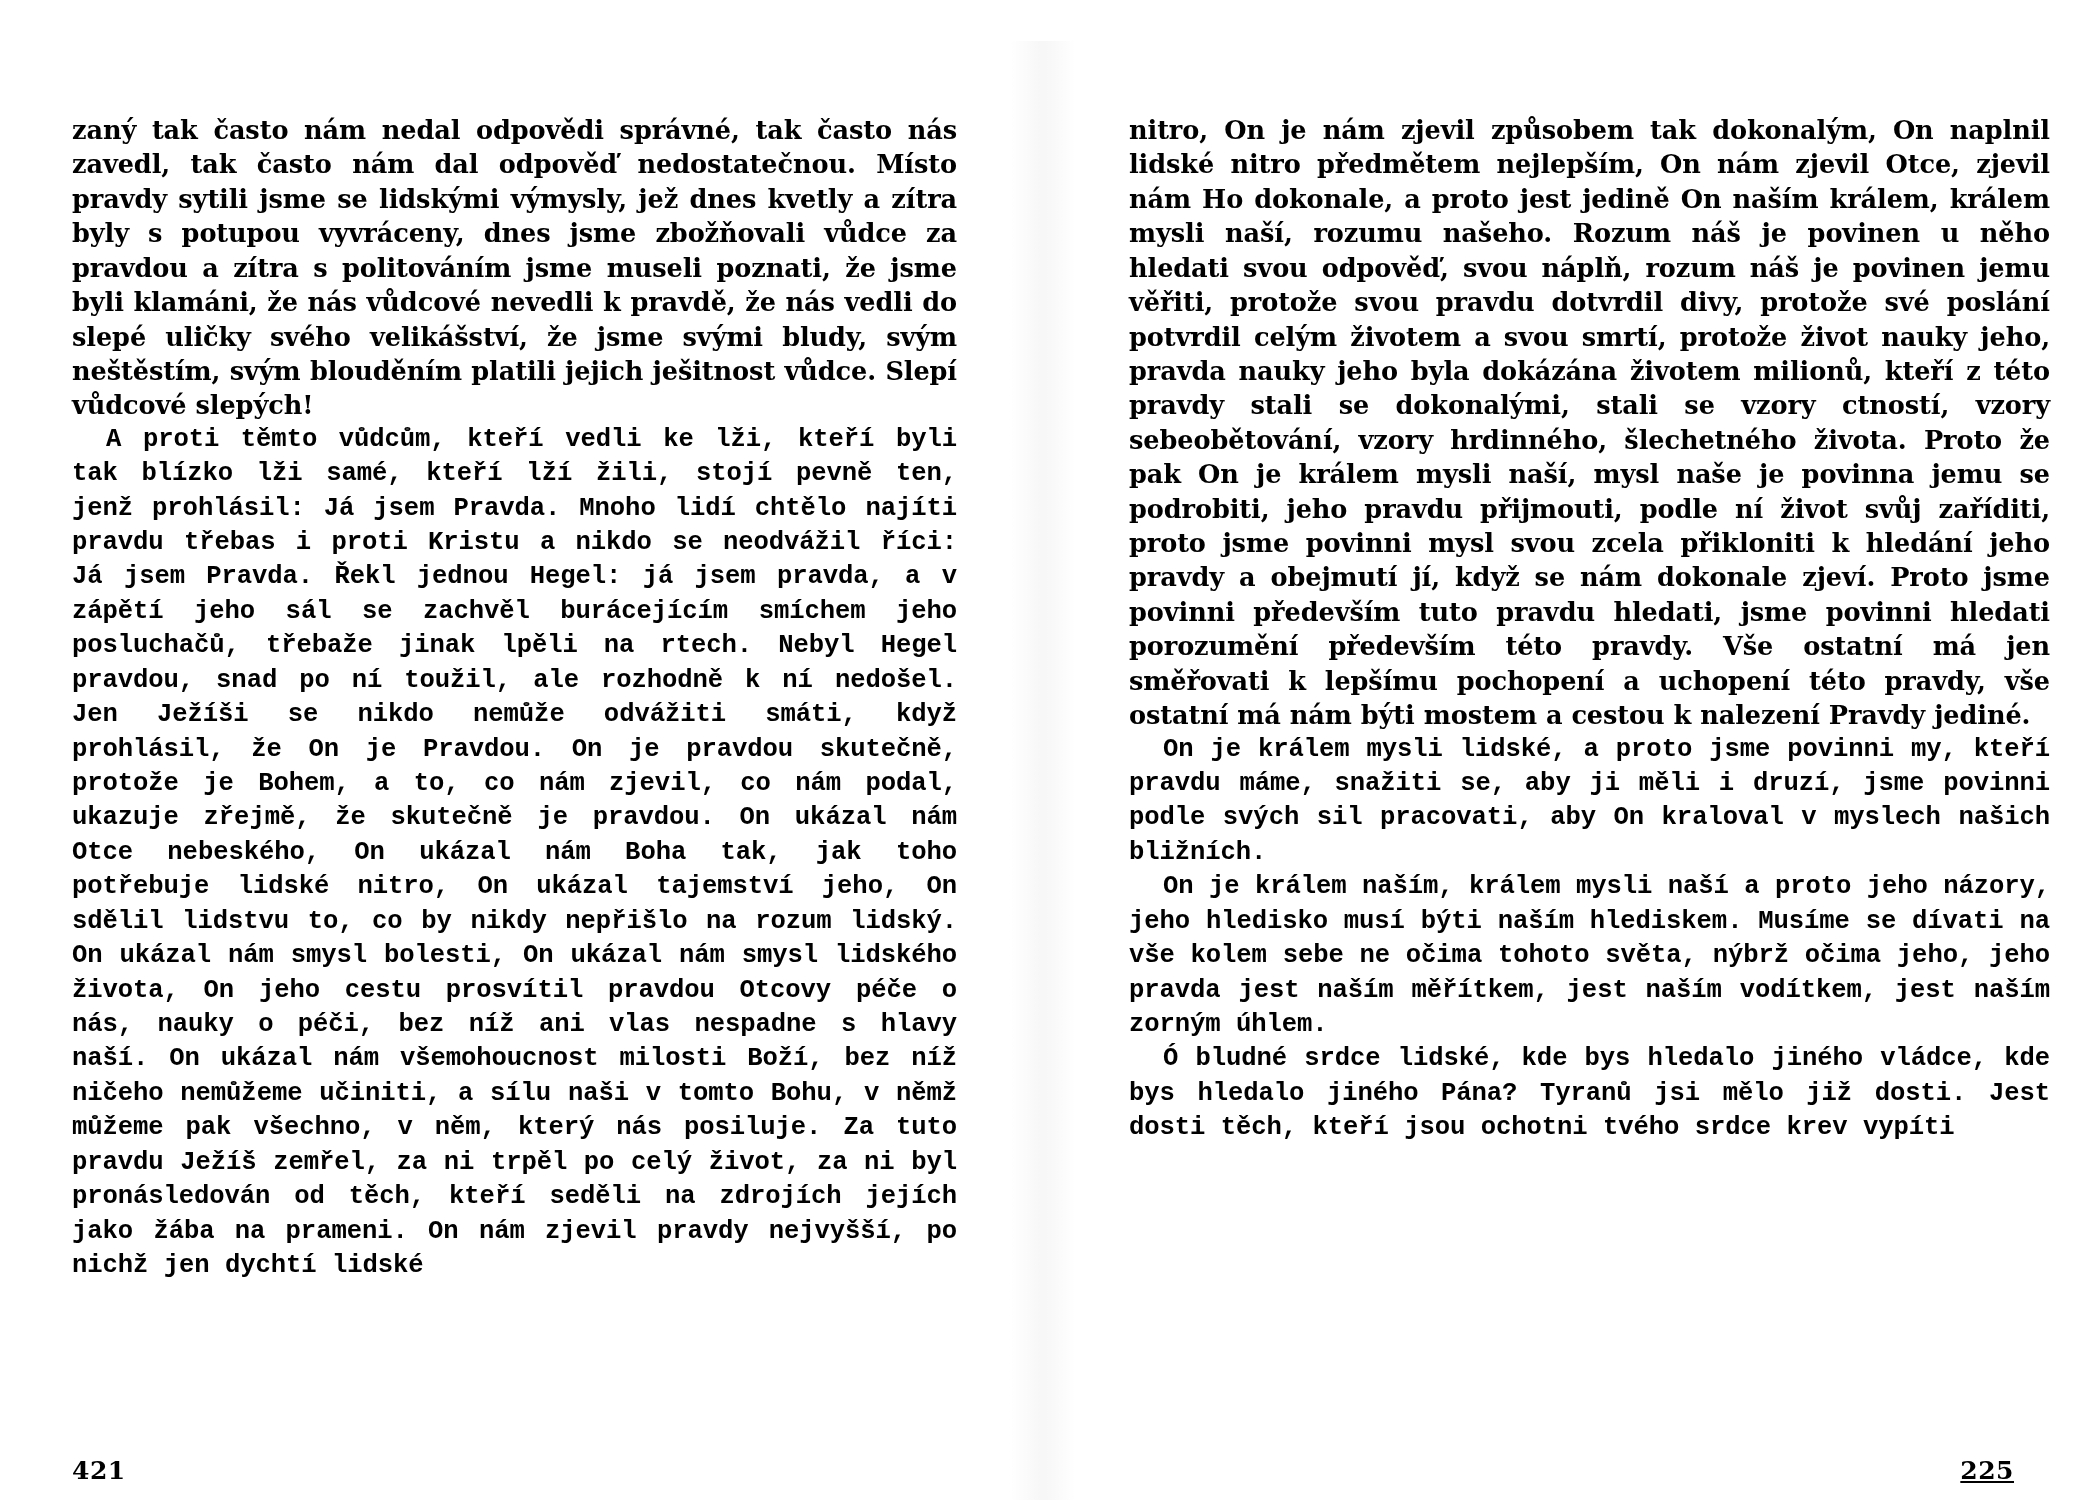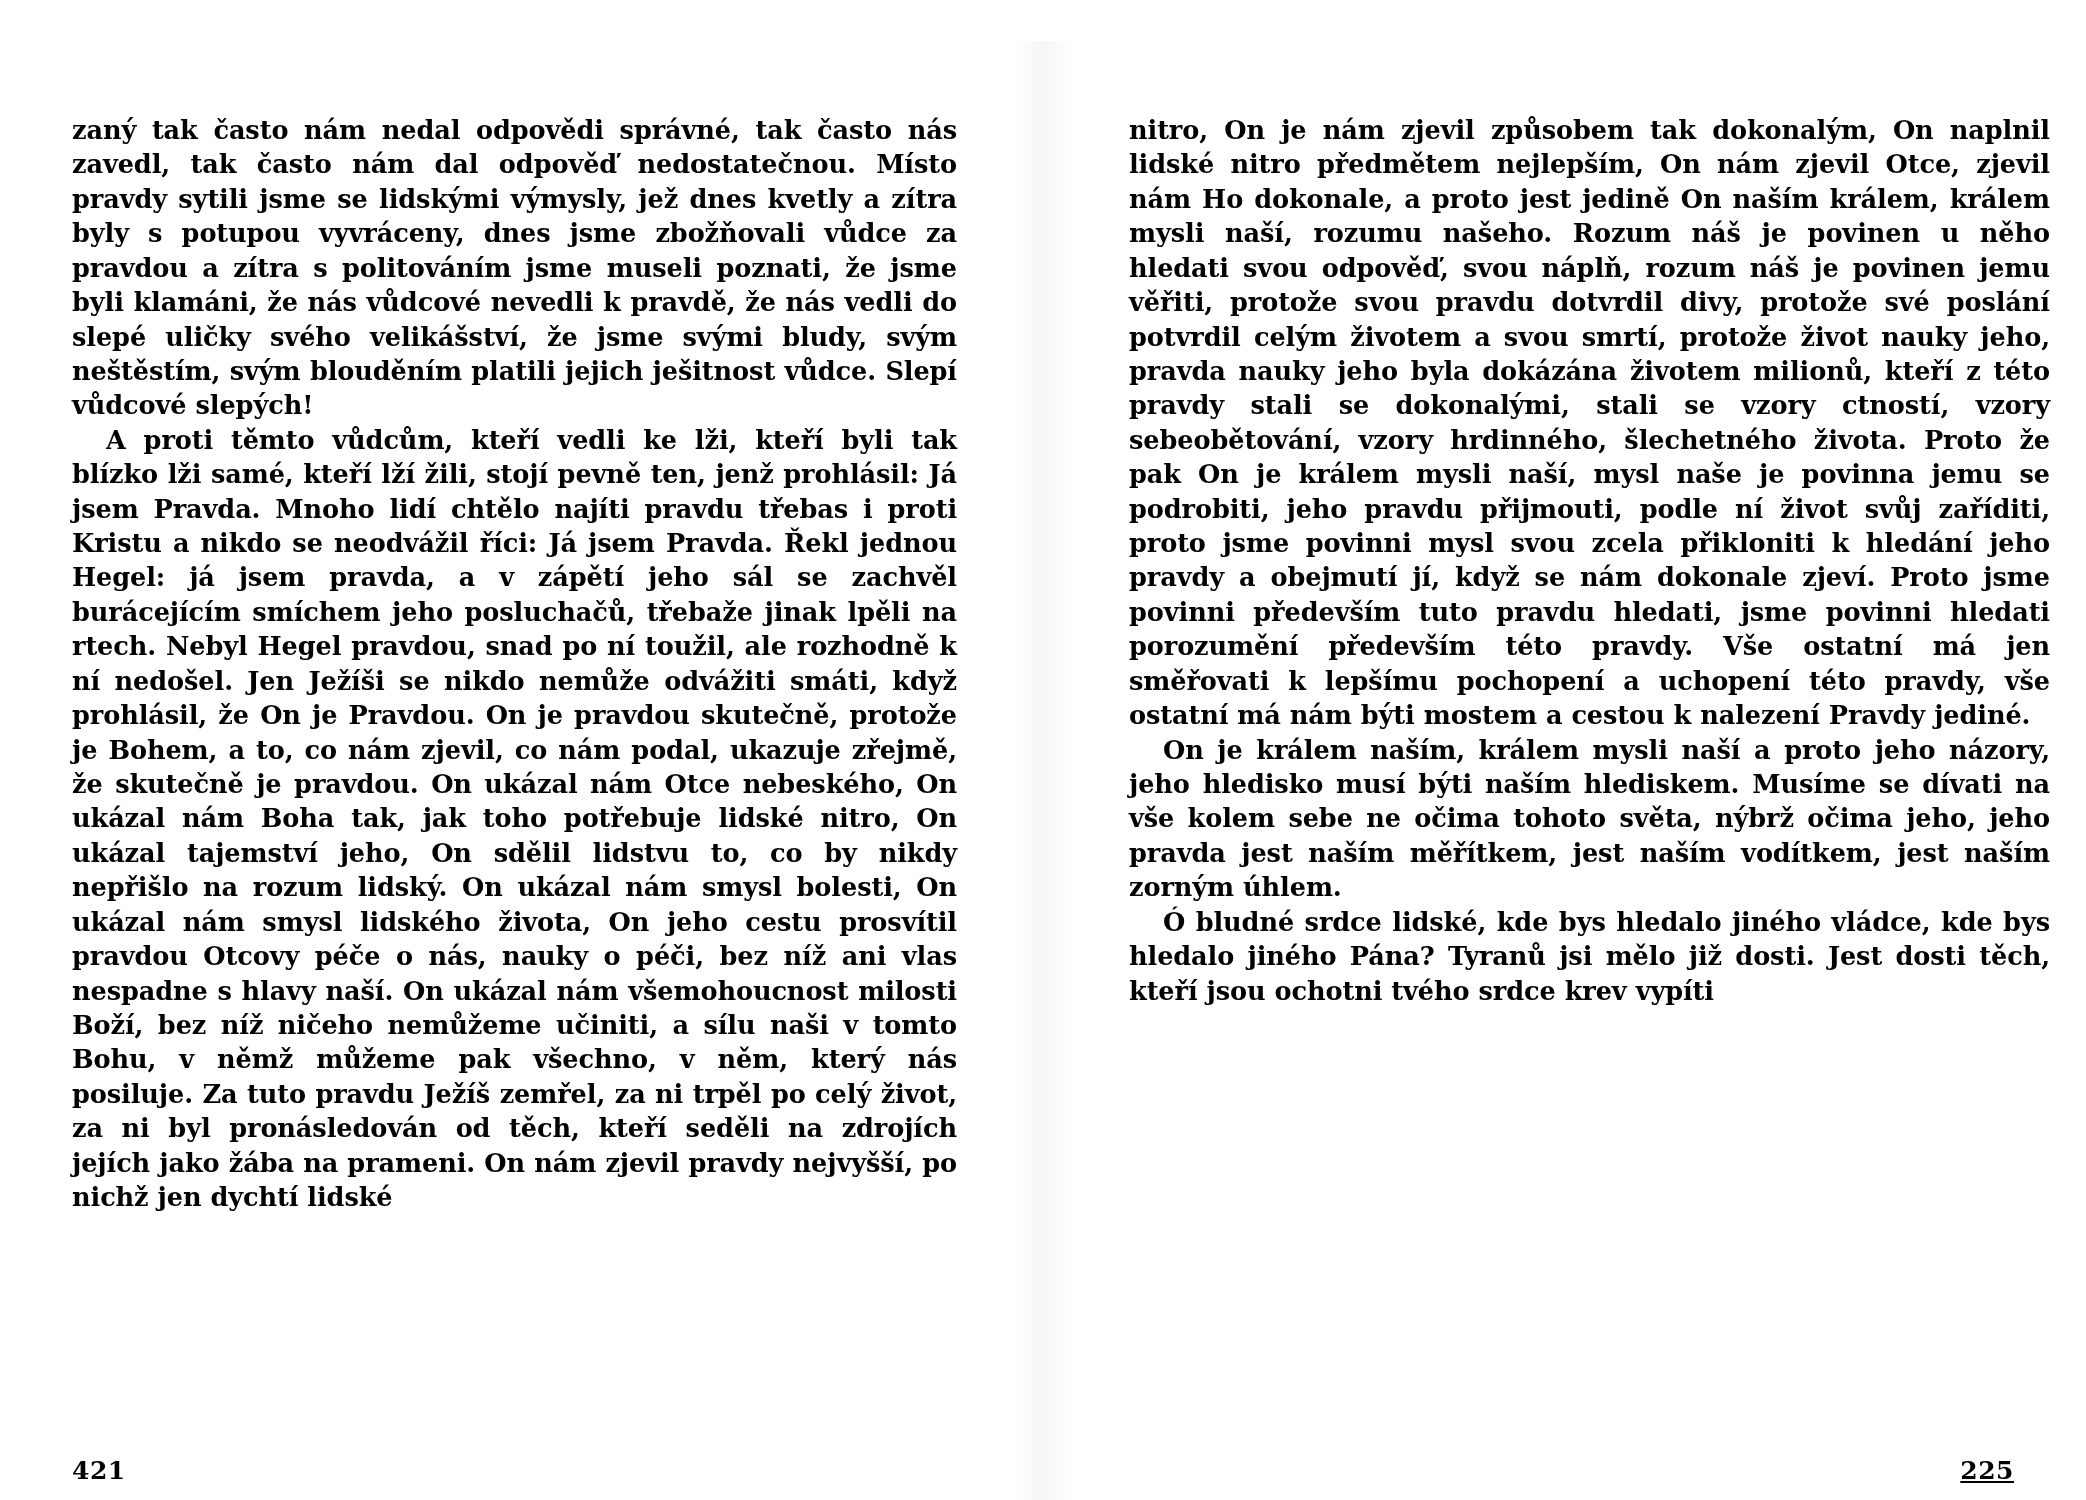--- a/index.html
+++ b/index.html
@@ -47,20 +47,21 @@
     text-align: justify;
     text-justify: inter-word;
     font-weight: 600;
     letter-spacing: -0.1px;
     word-spacing: 0.2px;
     -webkit-hyphens: none;
     hyphens: none;
   }
   p.indent {
     text-indent: 34px;
+    font-family: Liberation Mono, monospace;
   }
   .folio {
     position: absolute;
     bottom: 56px;
     font-size: 25px;
     font-weight: 700;
     letter-spacing: 0.5px;
   }
   .folio-left {
     left: 72px;
@@ -89,20 +90,21 @@
     <div class="textblock">
       <p class="para">zaný tak často nám nedal odpovědi správné, tak často nás zavedl, tak často nám dal odpověď nedostatečnou. Místo pravdy sytili jsme se lidskými výmysly, jež dnes kvetly a zítra byly s potupou vyvráceny, dnes jsme zbožňovali vůdce za pravdou a zítra s politováním jsme museli poznati, že jsme byli klamáni, že nás vůdcové nevedli k pravdě, že nás vedli do slepé uličky svého velikášství, že jsme svými bludy, svým neštěstím, svým blouděním platili jejich ješitnost vůdce. Slepí vůdcové slepých!</p>
       <p class="para indent">A proti těmto vůdcům, kteří vedli ke lži, kteří byli tak blízko lži samé, kteří lží žili, stojí pevně ten, jenž prohlásil: Já jsem Pravda. Mnoho lidí chtělo najíti pravdu třebas i proti Kristu a nikdo se neodvážil říci: Já jsem Pravda. Řekl jednou Hegel: já jsem pravda, a v zápětí jeho sál se zachvěl burácejícím smíchem jeho posluchačů, třebaže jinak lpěli na rtech. Nebyl Hegel pravdou, snad po ní toužil, ale rozhodně k ní nedošel. Jen Ježíši se nikdo nemůže odvážiti smáti, když prohlásil, že On je Pravdou. On je pravdou skutečně, protože je Bohem, a to, co nám zjevil, co nám podal, ukazuje zřejmě, že skutečně je pravdou. On ukázal nám Otce nebeského, On ukázal nám Boha tak, jak toho potřebuje lidské nitro, On ukázal tajemství jeho, On sdělil lidstvu to, co by nikdy nepřišlo na rozum lidský. On ukázal nám smysl bolesti, On ukázal nám smysl lidského života, On jeho cestu prosvítil pravdou Otcovy péče o nás, nauky o péči, bez níž ani vlas nespadne s hlavy naší. On ukázal nám všemohoucnost milosti Boží, bez níž ničeho nemůžeme učiniti, a sílu naši v tomto Bohu, v němž můžeme pak všechno, v něm, který nás posiluje. Za tuto pravdu Ježíš zemřel, za ni trpěl po celý život, za ni byl pronásledován od těch, kteří seděli na zdrojích jejích jako žába na prameni. On nám zjevil pravdy nejvyšší, po nichž jen dychtí lidské</p>
     </div>
     <div class="folio folio-left">421</div>
   </div>
 
   <div class="page page-right">
     <div class="textblock">
       <p class="para">nitro, On je nám zjevil způsobem tak dokonalým, On naplnil lidské nitro předmětem nejlepším, On nám zjevil Otce, zjevil nám Ho dokonale, a proto jest jedině On naším králem, králem mysli naší, rozumu našeho. Rozum náš je povinen u něho hledati svou odpověď, svou náplň, rozum náš je povinen jemu věřiti, protože svou pravdu dotvrdil divy, protože své poslání potvrdil celým životem a svou smrtí, protože život nauky jeho, pravda nauky jeho byla dokázána životem milionů, kteří z této pravdy stali se dokonalými, stali se vzory ctností, vzory sebeobětování, vzory hrdinného, šlechetného života. Proto že pak On je králem mysli naší, mysl naše je povinna jemu se podrobiti, jeho pravdu přijmouti, podle ní život svůj zaříditi, proto jsme povinni mysl svou zcela přikloniti k hledání jeho pravdy a obejmutí jí, když se nám dokonale zjeví. Proto jsme povinni především tuto pravdu hledati, jsme povinni hledati porozumění především této pravdy. Vše ostatní má jen směřovati k lepšímu pochopení a uchopení této pravdy, vše ostatní má nám býti mostem a cestou k nalezení Pravdy jediné.</p>
+      <p class="para indent">On je králem mysli lidské, a proto jsme povinni my, kteří pravdu máme, snažiti se, aby ji měli i druzí, jsme povinni podle svých sil pracovati, aby On kraloval v myslech našich bližních.</p>
       <p class="para indent">On je králem naším, králem mysli naší a proto jeho názory, jeho hledisko musí býti naším hlediskem. Musíme se dívati na vše kolem sebe ne očima tohoto světa, nýbrž očima jeho, jeho pravda jest naším měřítkem, jest naším vodítkem, jest naším zorným úhlem.</p>
       <p class="para indent">Ó bludné srdce lidské, kde bys hledalo jiného vládce, kde bys hledalo jiného Pána? Tyranů jsi mělo již dosti. Jest dosti těch, kteří jsou ochotni tvého srdce krev vypíti</p>
     </div>
     <div class="folio folio-right">225</div>
   </div>
 
   <div class="gutter-shade"></div>
 </div>
 
 </body></html>

